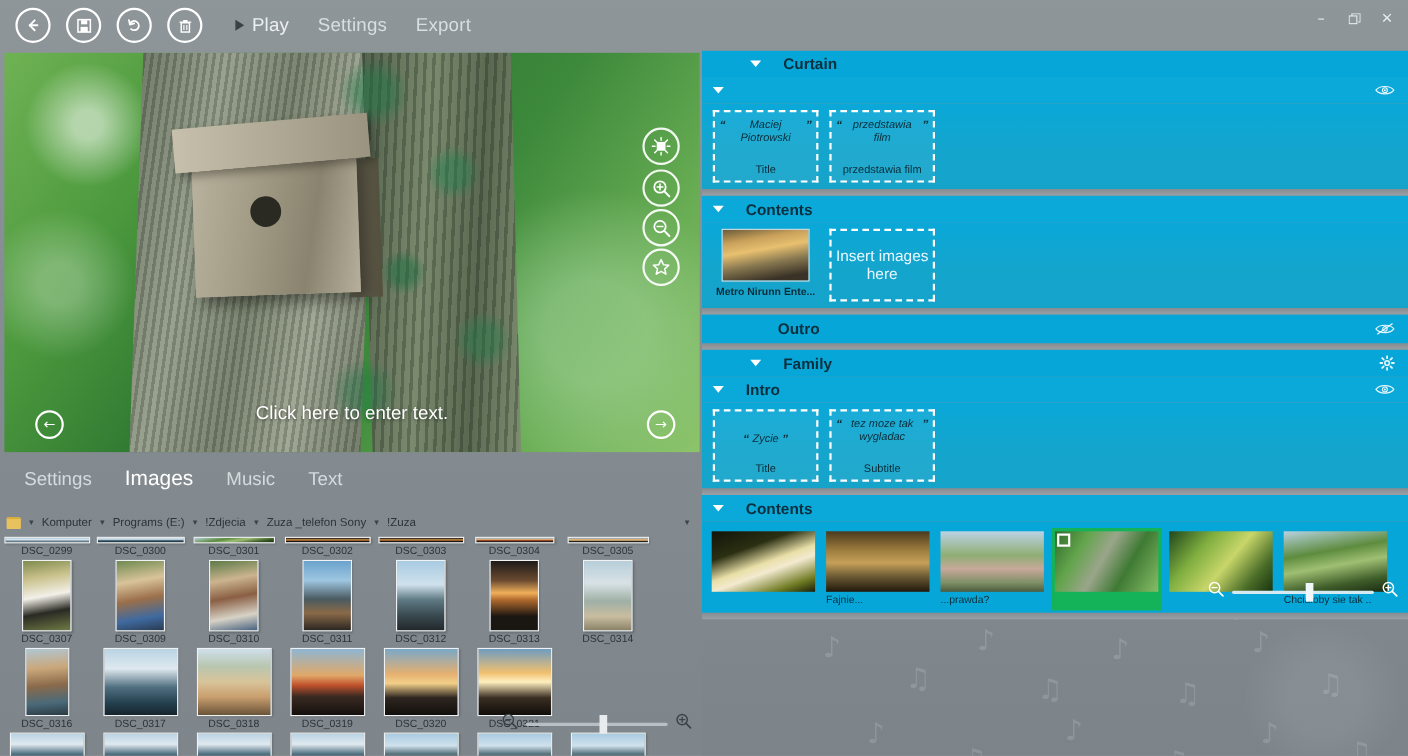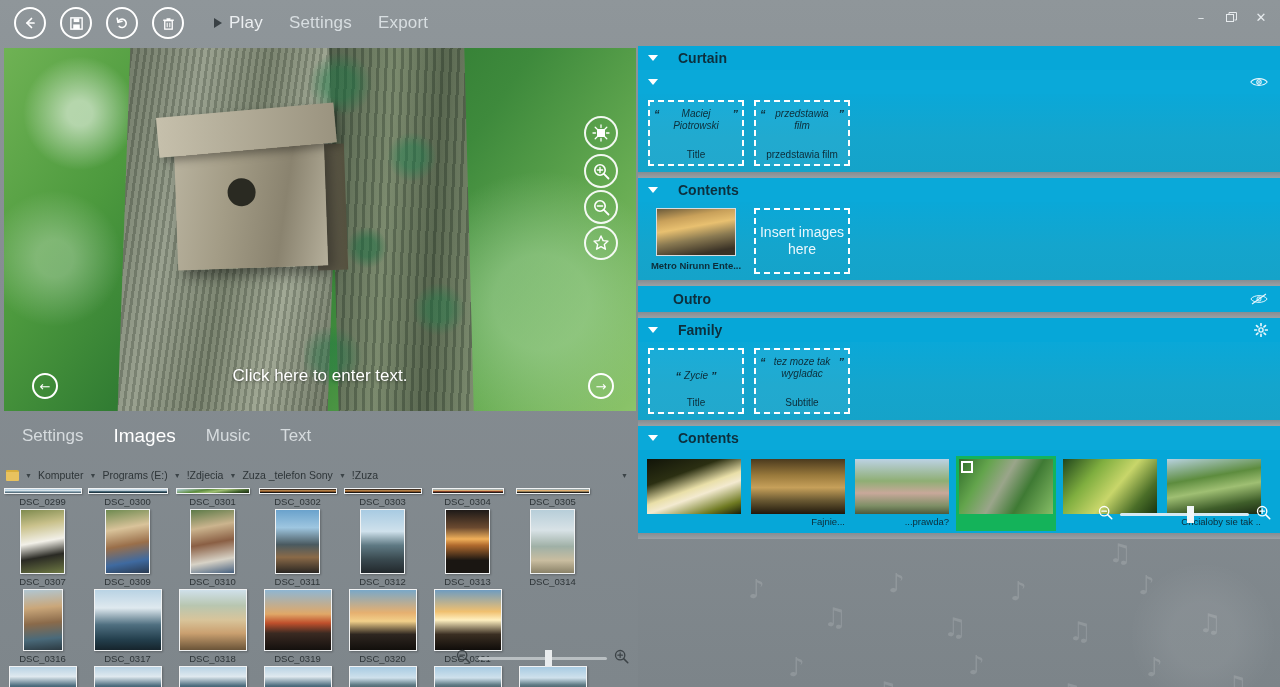--- a/index.html
+++ b/index.html
@@ -177,21 +177,21 @@
       linear-gradient(180deg,#8f969a 0%, #868d92 55%, #7c8489 100%);
   }
   .notes { position:absolute; inset:0; pointer-events:none; opacity:.14; }
   .note { position:absolute; color:#ffffff; font-size:26px; font-family:"DejaVu Sans",sans-serif; }
 
   .grp { position:relative; width:642px; }
   .hdr {
     position:relative; height:24px; display:flex; align-items:center;
     background:#00a5d6; color:#0c2b38; font-size:14px; cursor:pointer;
   }
-  .hdr.lvl1 { background:#06a7d8; }
+  .hdr.lvl1 { background:#06a7d8;padding-left:34px; }
   .hdr.lvl2 { background:#0aa9d9; }
   .tri {
     width:0;height:0;border-left:5px solid transparent;border-right:5px solid transparent;
     border-top:6px solid #ffffff; margin-left:10px; margin-right:20px;
   }
   .hdr .lbl { font-weight:bold; color:#0d2f3d; }
   .hdr .right-ic {
     position:absolute; right:12px; top:50%; transform:translateY(-50%);
     color:#eaf7fd; display:flex; align-items:center; cursor:pointer;
   }
@@ -223,21 +223,21 @@
     color:#eaf7fd; font-size:14px; line-height:1.25; cursor:pointer;
   }
 
   .tl-body {
     background:#06a7d8; padding:6px 0 2px 6px;
     display:flex; gap:4px; align-items:flex-start; position:relative;
   }
   .tl-item { width:100px; cursor:pointer; padding:3px; position:relative; }
   .tl-item.sel { background:#14b35a; }
   .tl-item .shot { width:94px; height:55px; display:block; border:0; }
-  .tl-item .tcap { font-size:9.5px; color:#0c2c38; text-align:right; margin-top:2px; height:12px; }
+  .tl-item .tcap { font-size:9.5px; color:#0c2c38; text-align:left; margin-top:2px; height:12px; }
   .selbox {
     position:absolute; left:5px; top:5px; width:12px; height:12px;
     border:2px solid #ffffff; background:transparent;
   }
   .tl-zoom {
     position:absolute; right:8px; bottom:8px; width:175px; height:22px;
     display:flex; align-items:center; gap:6px; color:#ffffff;
   }
   .tl-zoom .sl-track { background:#d5e9f2; }
   .tl-zoom .sl-thumb { background:#f1f6f8; }
@@ -606,20 +606,31 @@
       <div class="hdr lvl1">
         <span class="tri"></span>
         <span class="lbl">Family</span>
         <span class="right-ic">
           <svg width="14" height="14" viewBox="0 0 16 16">
             <circle cx="8" cy="8" r="2.4" fill="none" stroke="#eaf7fd" stroke-width="1.6"></circle>
             <path d="M8 0.8 V3 M8 13 V15.2 M0.8 8 H3 M13 8 H15.2 M2.9 2.9 L4.5 4.5 M11.5 11.5 L13.1 13.1 M13.1 2.9 L11.5 4.5 M4.5 11.5 L2.9 13.1" stroke="#eaf7fd" stroke-width="1.9" stroke-linecap="round"></path>
           </svg>
         </span>
       </div>
+      <div class="hdr lvl2">
+        <span class="tri"></span>
+        <span class="lbl">Intro</span>
+        <span class="right-ic">
+          <svg width="18" height="12" viewBox="0 0 22 14">
+            <path d="M1 7 C5 1.5 17 1.5 21 7 C17 12.5 5 12.5 1 7 Z" fill="none" stroke="#eaf7fd" stroke-width="1.3"></path>
+            <circle cx="11" cy="7" r="2.7" fill="none" stroke="#eaf7fd" stroke-width="1.3"></circle>
+            <circle cx="11" cy="7" r="1.1" fill="#eaf7fd"></circle>
+          </svg>
+        </span>
+      </div>
       <div class="body">
         <div class="textcard">
           <div class="tc-quote" style="margin-top:14px;">
             <span class="qm">“</span>
             <span>Zycie</span>
             <span class="qm">”</span>
           </div>
           <div class="tc-label">Title</div>
         </div>
         <div class="textcard">

